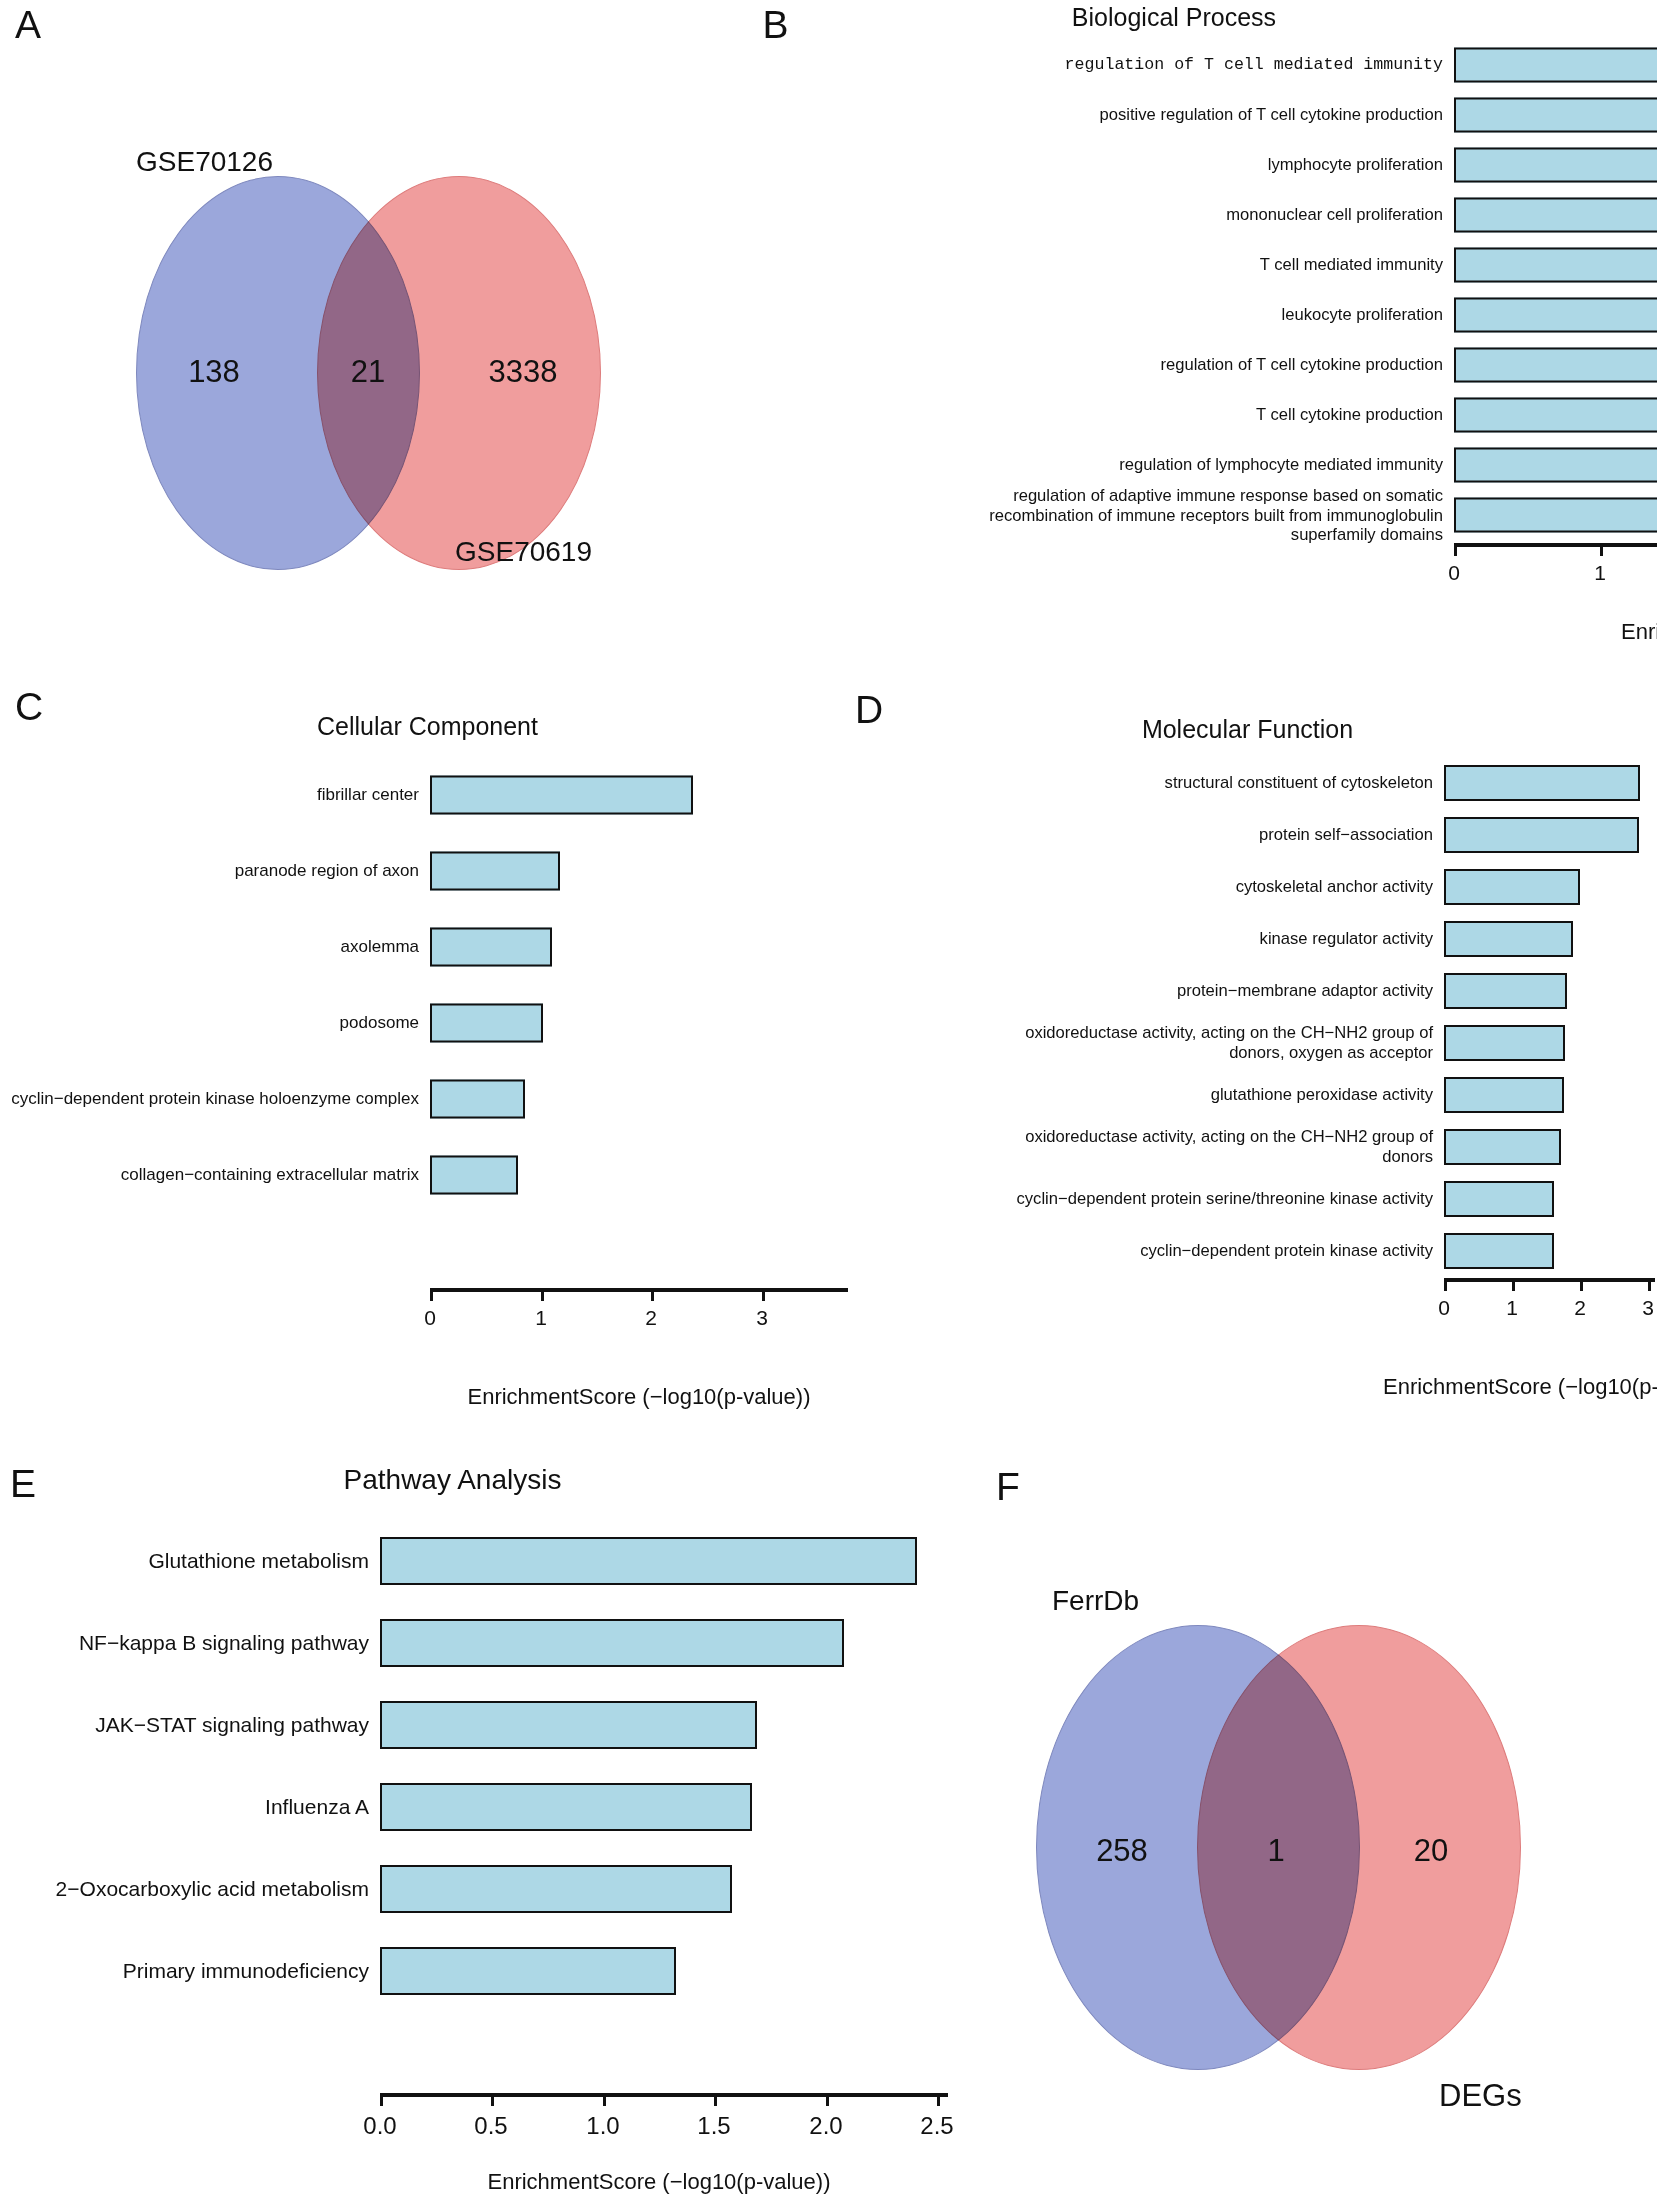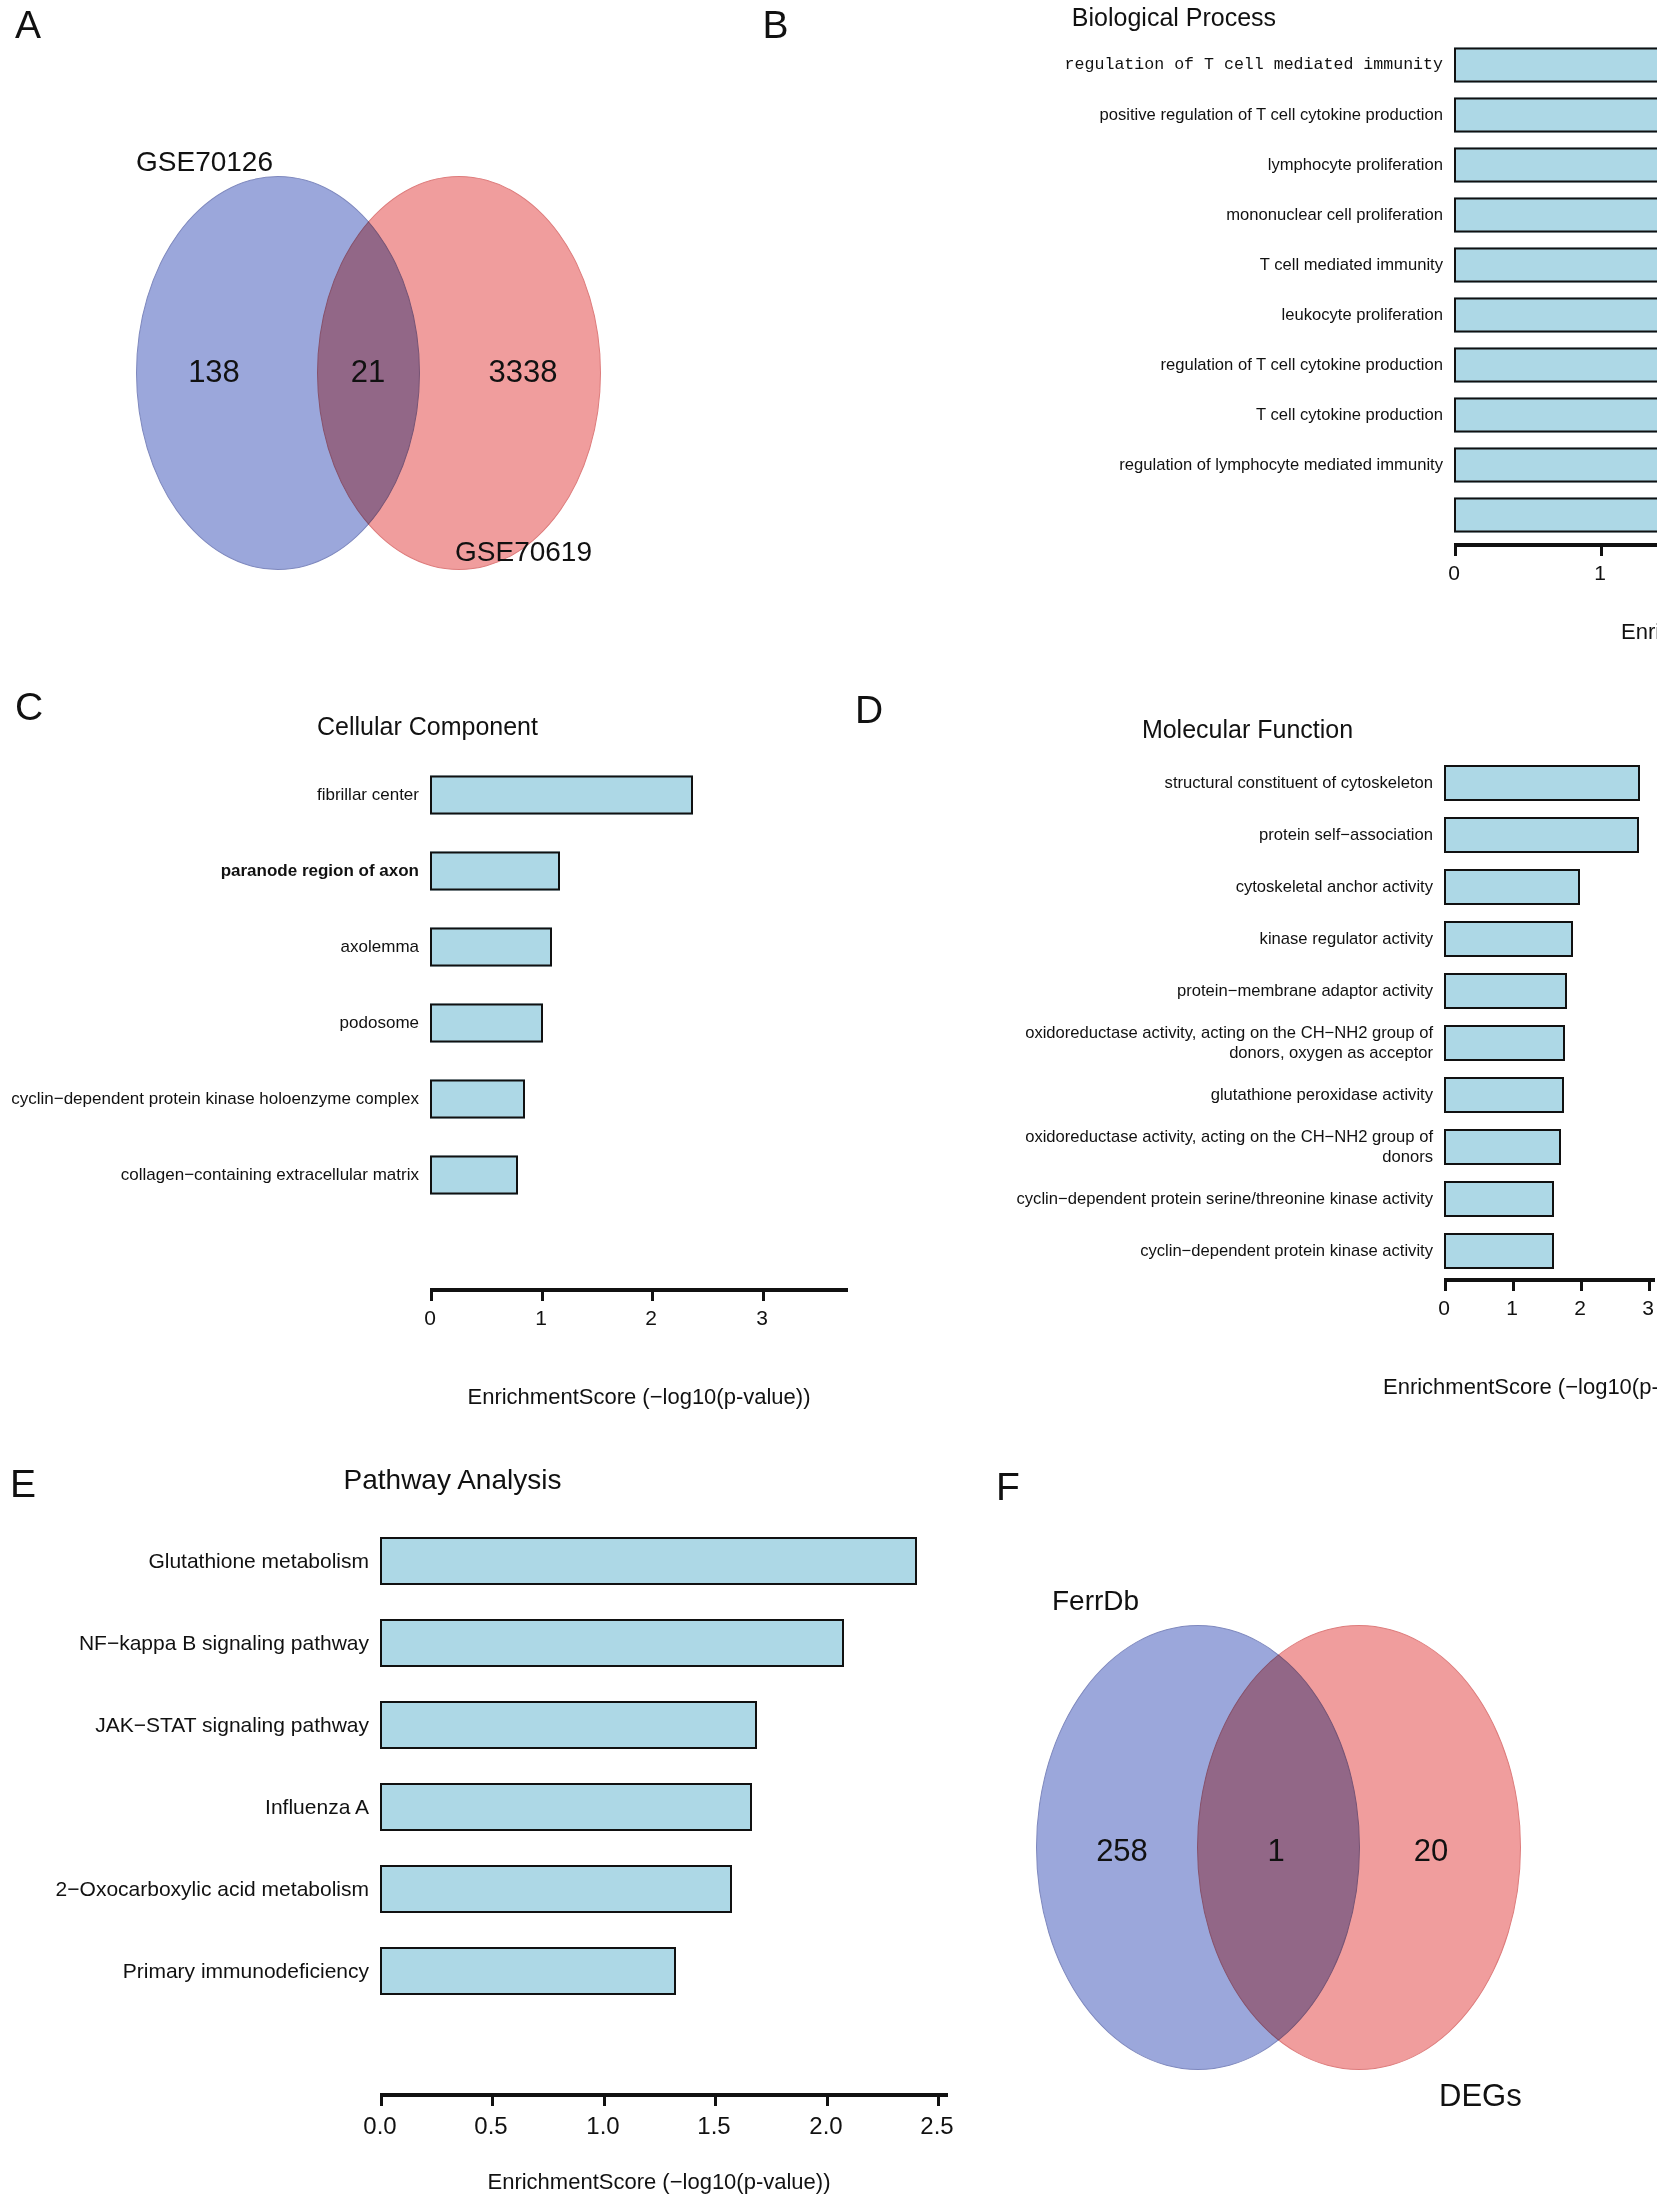--- a/index.html
+++ b/index.html
@@ -85,20 +85,23 @@
         </div>
         <div class="row" style="height: 50px;">
           <div class="rowlabel" style="width: 693px; right: auto; left: 0px; font-size: 16.6px;">T cell cytokine production</div>
           <div class="bar" style="left: 704px; width: 466px; height: 35px; background: rgb(173, 216, 230);"></div>
         </div>
         <div class="row" style="height: 50px;">
           <div class="rowlabel" style="width: 693px; right: auto; left: 0px; font-size: 16.6px;">regulation of lymphocyte mediated immunity</div>
           <div class="bar" style="left: 704px; width: 461px; height: 35px; background: rgb(173, 216, 230);"></div>
         </div>
         <div class="row" style="height: 50px;">
+          <div class="rowlabel" style="width: 693px; right: auto; left: 0px; font-size: 16.6px;">regulation of adaptive immune response based on somatic
+recombination of immune receptors built from immunoglobulin
+superfamily domains</div>
           <div class="bar" style="left: 704px; width: 458px; height: 35px; background: rgb(173, 216, 230);"></div>
         </div>
       </div>
     <div class="axis" style="left:704px;top:503px;width:677px;"></div>
     <div id="bTicks">
         <div class="tick" style="left: 704px; top: 503px; height: 13px;"></div>
         <div class="ticklab" style="left: 704px; top: 521px; font-size: 21px;">0</div>
         <div class="tick" style="left: 850px; top: 503px; height: 13px;"></div>
         <div class="ticklab" style="left: 850px; top: 521px; font-size: 21px;">1</div>
       </div>
@@ -110,21 +113,21 @@
   <div class="plabel" style="left:15px;top:5px;">C</div>
   <div class="ptitle" style="left:201px;width:453px;top:30px;">Cellular Component</div>
 
   <div class="chart" style="left:0;top:75px;width:845px;height:584px;">
     <div class="rowlist" id="cRows">
         <div class="row" style="height: 76px;">
           <div class="rowlabel" style="width: 419px; right: auto; left: 0px; font-size: 17px;">fibrillar center</div>
           <div class="bar" style="left: 430px; width: 263px; height: 39px; background: rgb(173, 216, 230);"></div>
         </div>
         <div class="row" style="height: 76px;">
-          <div class="rowlabel" style="width: 419px; right: auto; left: 0px; font-size: 17px; font-weight: bold;">paranode region of axon</div>
+          <div class="rowlabel" style="width: 419px; right: auto; left: 0px; font-size: 17px;">paranode region of axon</div>
           <div class="bar" style="left: 430px; width: 130px; height: 39px; background: rgb(173, 216, 230);"></div>
         </div>
         <div class="row" style="height: 76px;">
           <div class="rowlabel" style="width: 419px; right: auto; left: 0px; font-size: 17px;">axolemma</div>
           <div class="bar" style="left: 430px; width: 122px; height: 39px; background: rgb(173, 216, 230);"></div>
         </div>
         <div class="row" style="height: 76px;">
           <div class="rowlabel" style="width: 419px; right: auto; left: 0px; font-size: 17px;">podosome</div>
           <div class="bar" style="left: 430px; width: 113px; height: 39px; background: rgb(173, 216, 230);"></div>
         </div>

